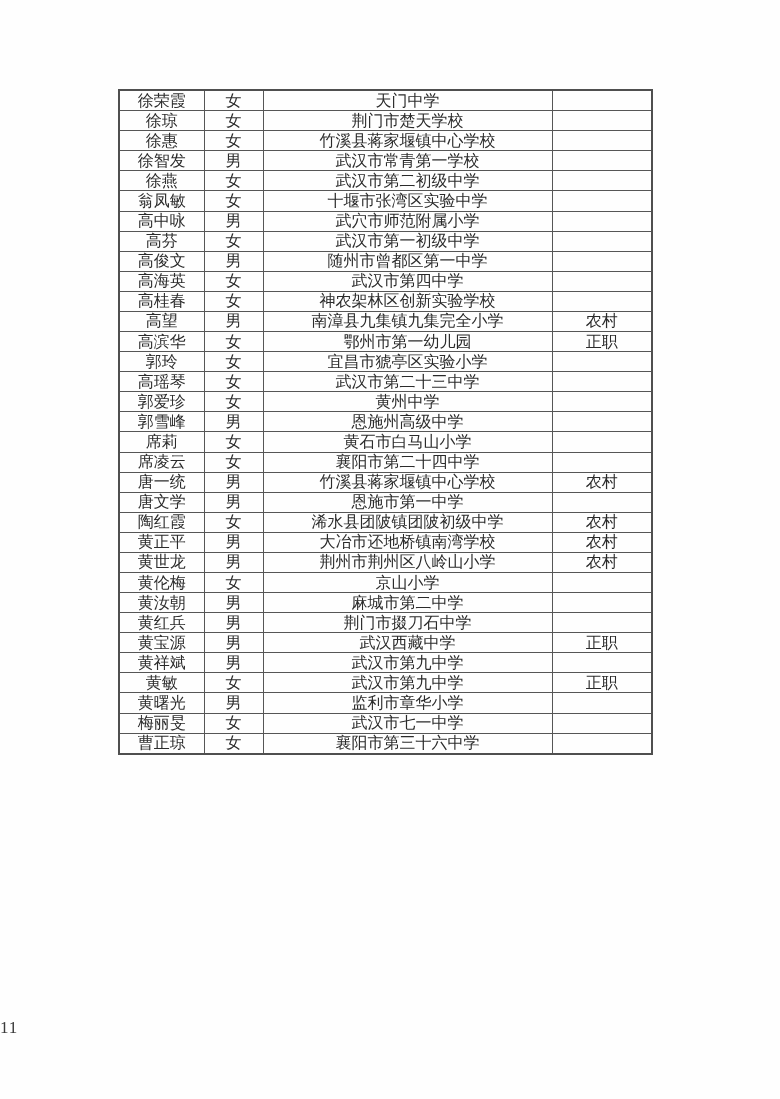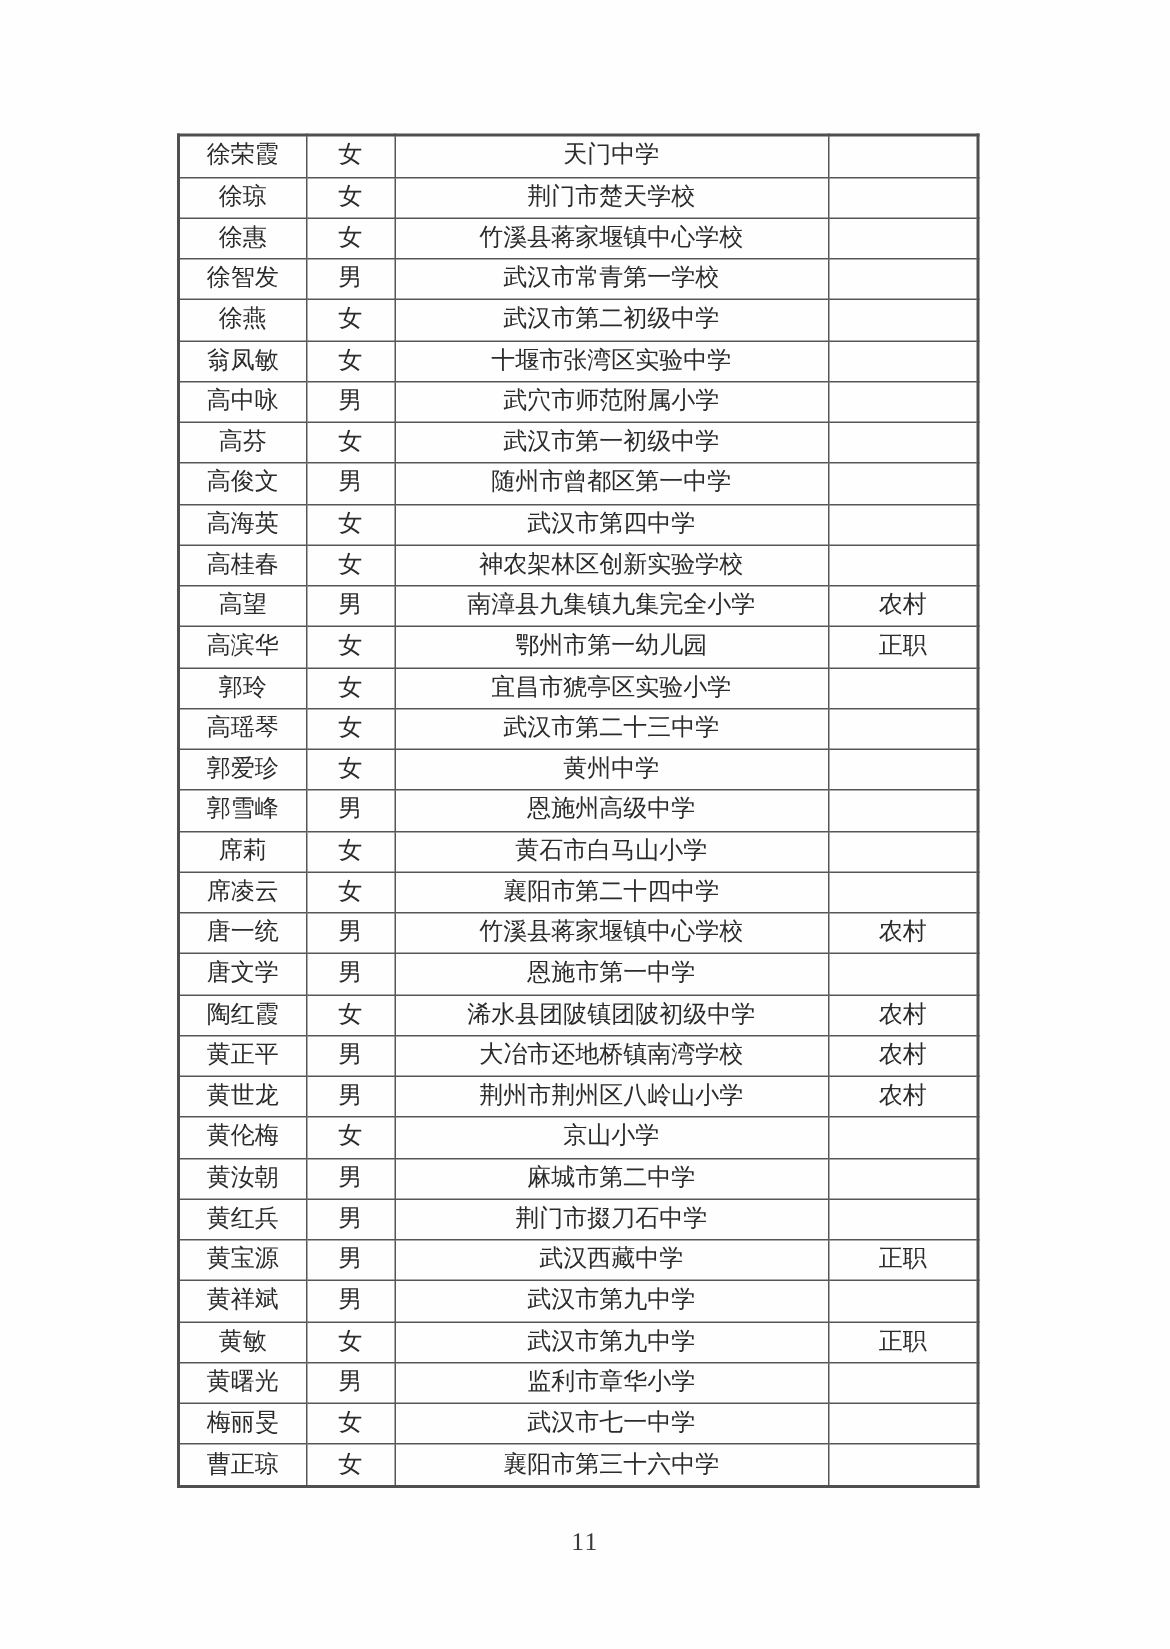--- a/index.html
+++ b/index.html
@@ -24,40 +24,40 @@
     position: absolute;
     left: 118px;
     top: 89px;
     width: 533px;
     height: 903px;
   }
   table.roster {
     border-collapse: collapse;
     table-layout: fixed;
     width: 533px;
-    height: 903px;
+    height: 666px;
     border: 2px solid #4f4f4f;
   }
   table.roster td {
     border: 1px solid #565656;
     text-align: center;
     vertical-align: middle;
     font-size: 16px;
     line-height: 1;
     padding: 0;
     white-space: nowrap;
     overflow: hidden;
     color: #2b2b2b;
   }
   .page-number {
     position: absolute;
     left: 0;
     top: 1018px;
     width: 780px;
-    text-align: center;
+    text-align: left;
     font-size: 17px;
     color: #3a3a3a;
     letter-spacing: 1px;
   }
 </style>
 </head>
 <body>
 
 <div class="doc-page">
 

